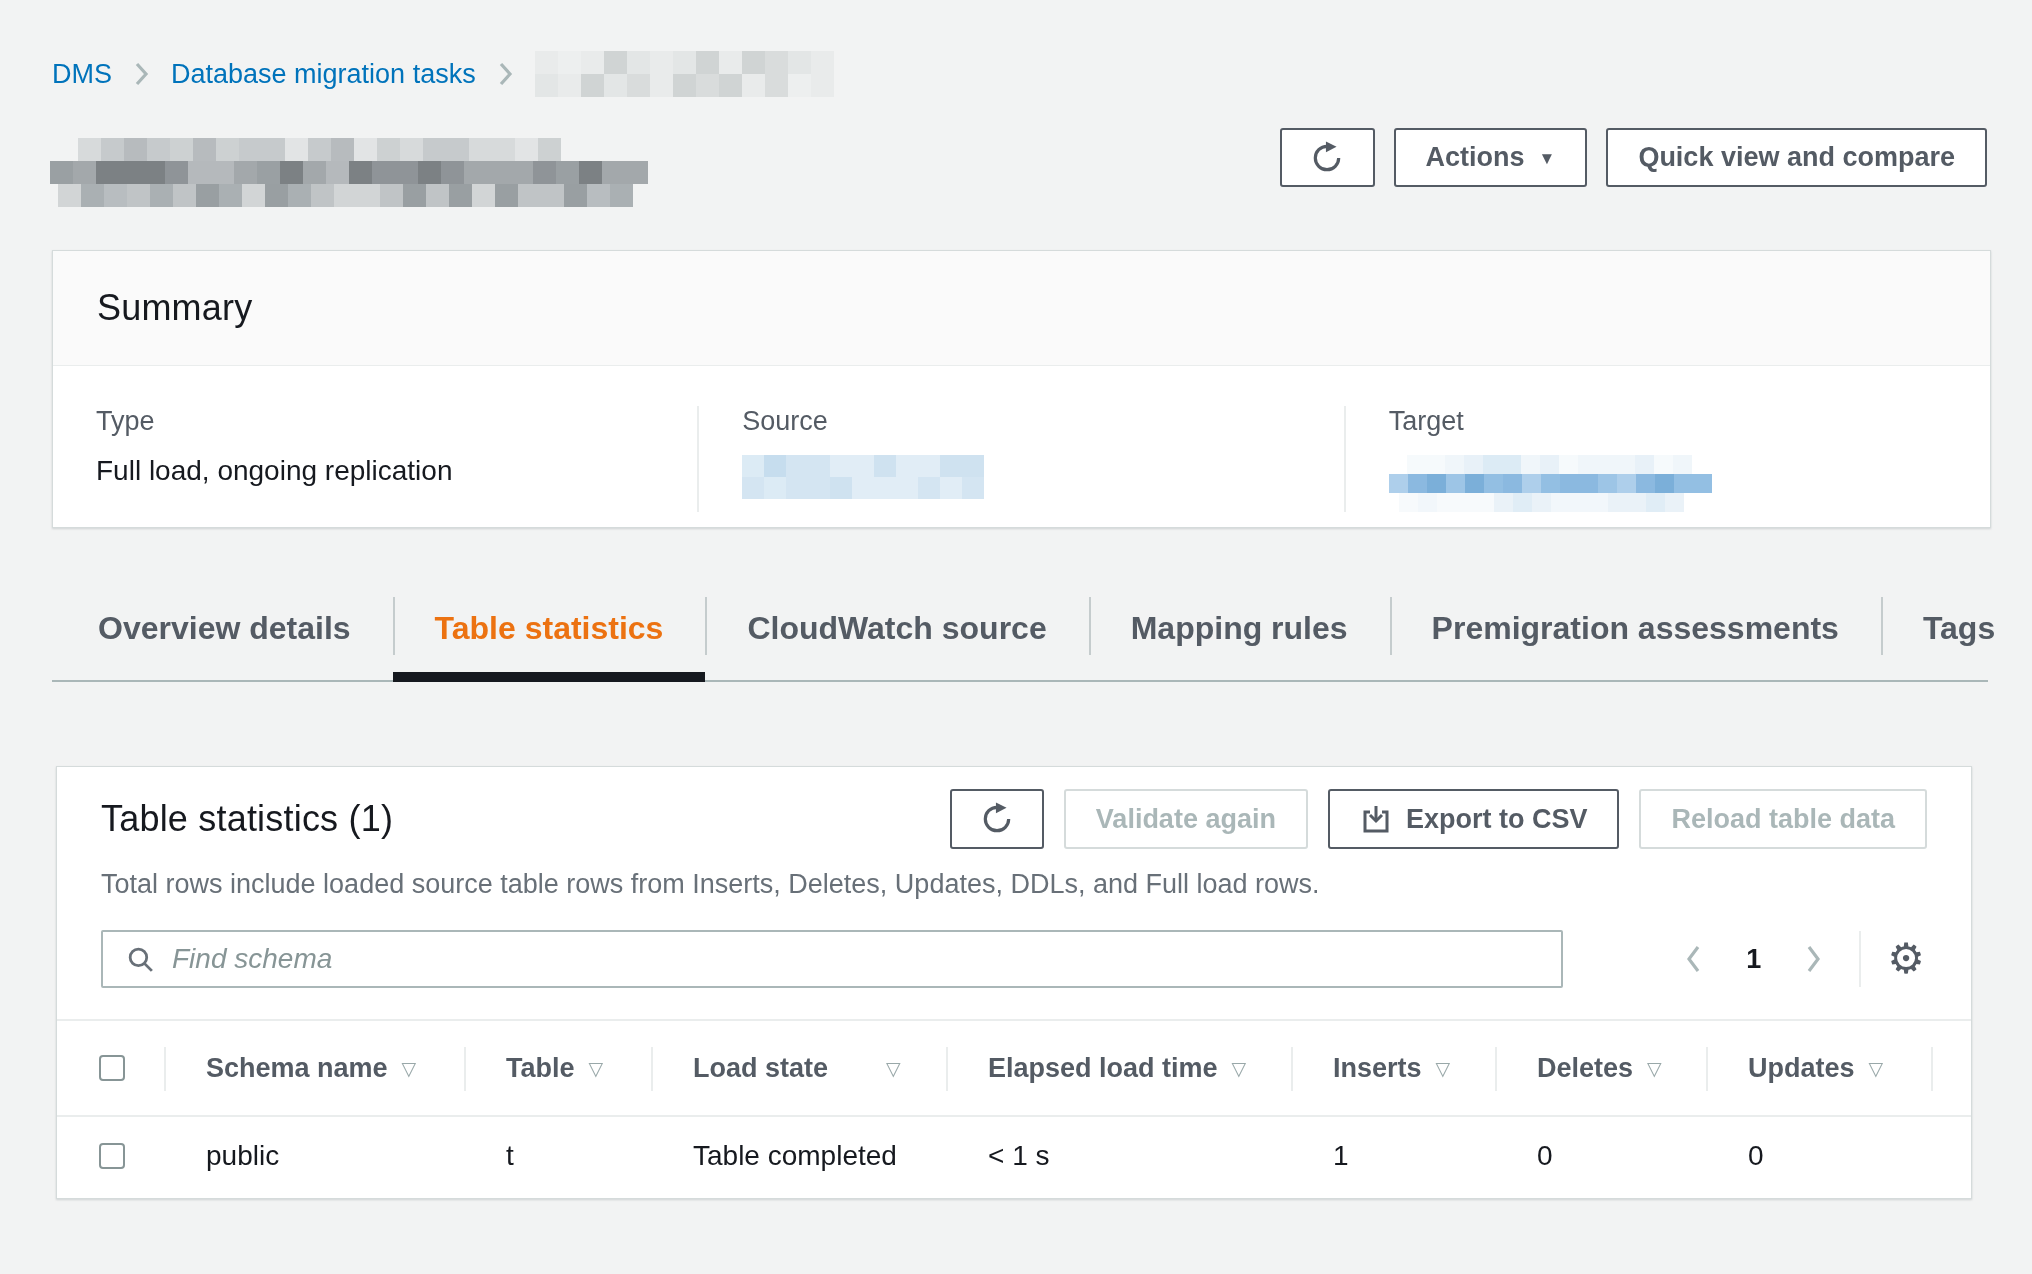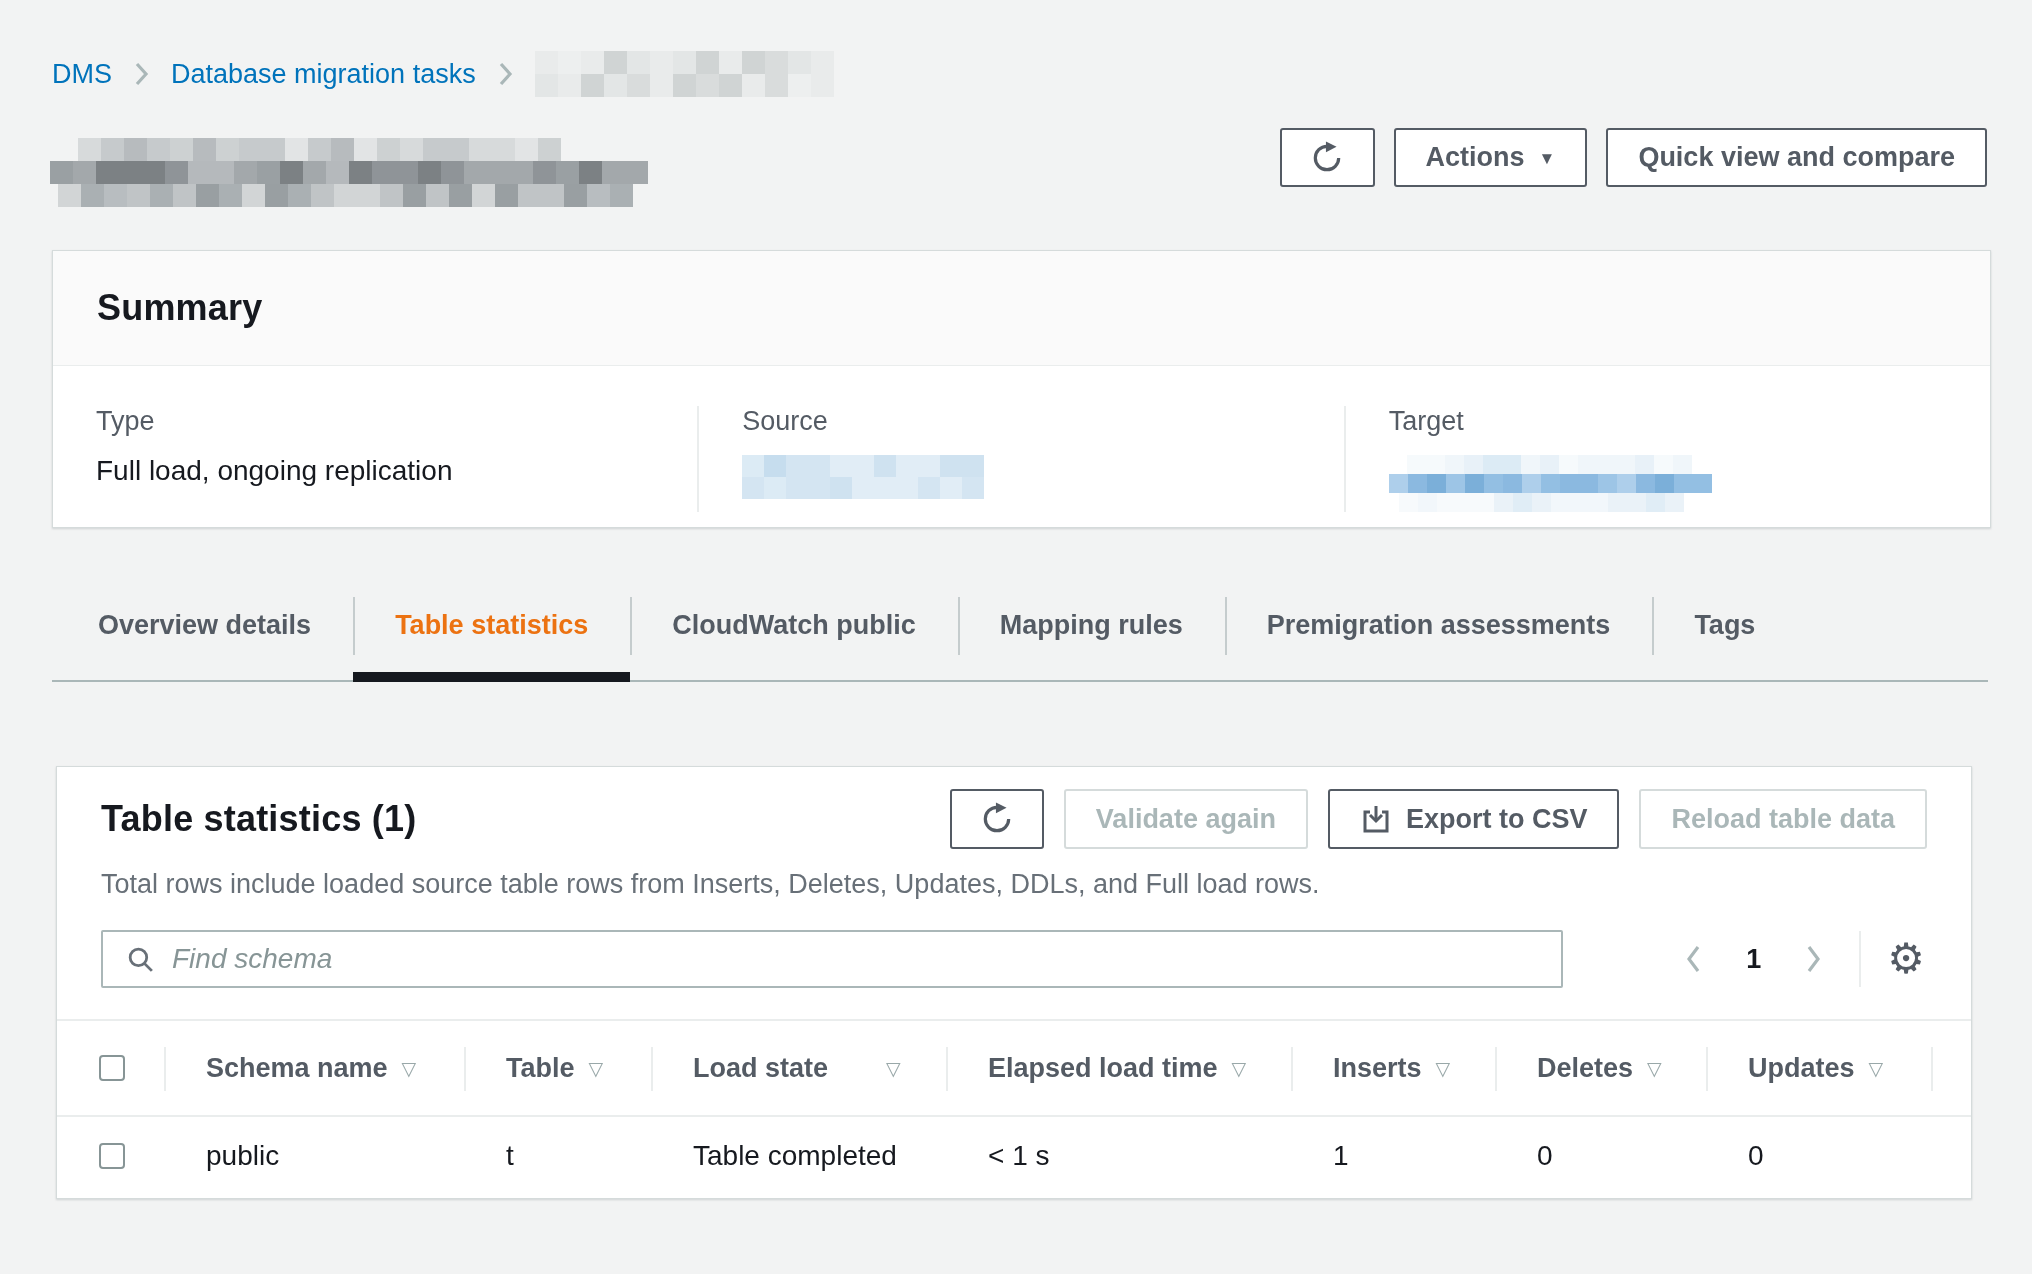--- a/index.html
+++ b/index.html
@@ -32,32 +32,32 @@
   .btn.icon-only{width:95px;padding:0;}
   .btn.disabled{border-color:#d5dbdb;color:var(--disabled);cursor:default;background:#fff;}
   .caret{font-size:17px;line-height:1;transform:translateY(1px);}
 
   
   .card{position:absolute;background:#fff;border:1px solid var(--border-card);
         box-shadow:0 1px 2px rgba(0,28,36,.15);}
   .summary-card{left:52px;right:41px;top:250px;height:278px;}
   .card-header{height:115px;background:#fafafa;border-bottom:1px solid var(--hairline);
                display:flex;align-items:center;padding-left:44px;}
-  h2{font-size:36px;font-weight:700;color:var(--text-primary);letter-spacing:.2px;}
+  h2{font-size:36px;font-weight:400;color:var(--text-primary);letter-spacing:.2px;}
   .summary-body{display:flex;padding:40px 0 34px;}
   .summary-col{flex:1;padding-left:43px;}
   .summary-col + .summary-col{border-left:2px solid var(--hairline);}
   .field-label{font-size:27px;color:var(--text-secondary);margin-bottom:18px;}
   .field-value{font-size:28px;color:var(--text-primary);display:flex;align-items:center;gap:13px;}
   .field-value.muted{color:var(--text-secondary);}
 
   
   .tabs{position:absolute;left:52px;right:44px;top:592px;height:90px;
         display:flex;border-bottom:2px solid var(--disabled);}
-  .tab{position:relative;padding:18px 42px 0;font-size:27px;font-weight:700;
+  .tab{position:relative;padding:18px 42px 0;font-size:32px;font-weight:700;
        color:var(--text-secondary);cursor:pointer;white-space:nowrap;}
   .tab:first-child{padding-left:46px;}
   .tab + .tab::before{content:"";position:absolute;left:0;top:5px;height:58px;width:2px;background:#c5cccd;}
   .tab.active{color:var(--accent-active-tab);}
   .tab.active::after{content:"";position:absolute;left:0;right:0;bottom:-2px;height:10px;background:var(--text-primary);}
 
   
   .stats-card{left:56px;right:60px;top:766px;height:433px;overflow:hidden;}
   .card-top{padding:22px 44px 0;}
   .title-row{display:flex;align-items:center;}
@@ -331,21 +331,21 @@
               <span style="width: 19px; height: 19px; background: rgb(234, 242, 248);"></span>
             </div>
         </div>
       </div>
     </div>
   </section>
 
   <nav class="tabs">
     <div class="tab"><span>Overview details</span></div>
     <div class="tab active"><span>Table statistics</span></div>
-    <div class="tab"><span>CloudWatch public</span></div>
+    <div class="tab"><span>CloudWatch source</span></div>
     <div class="tab"><span>Mapping rules</span></div>
     <div class="tab"><span>Premigration assessments</span></div>
     <div class="tab"><span>Tags</span></div>
   </nav>
 
   <section class="card stats-card">
     <div class="card-top">
       <div class="title-row">
         <h2>Table statistics (1)</h2>
         <div class="stats-actions">

